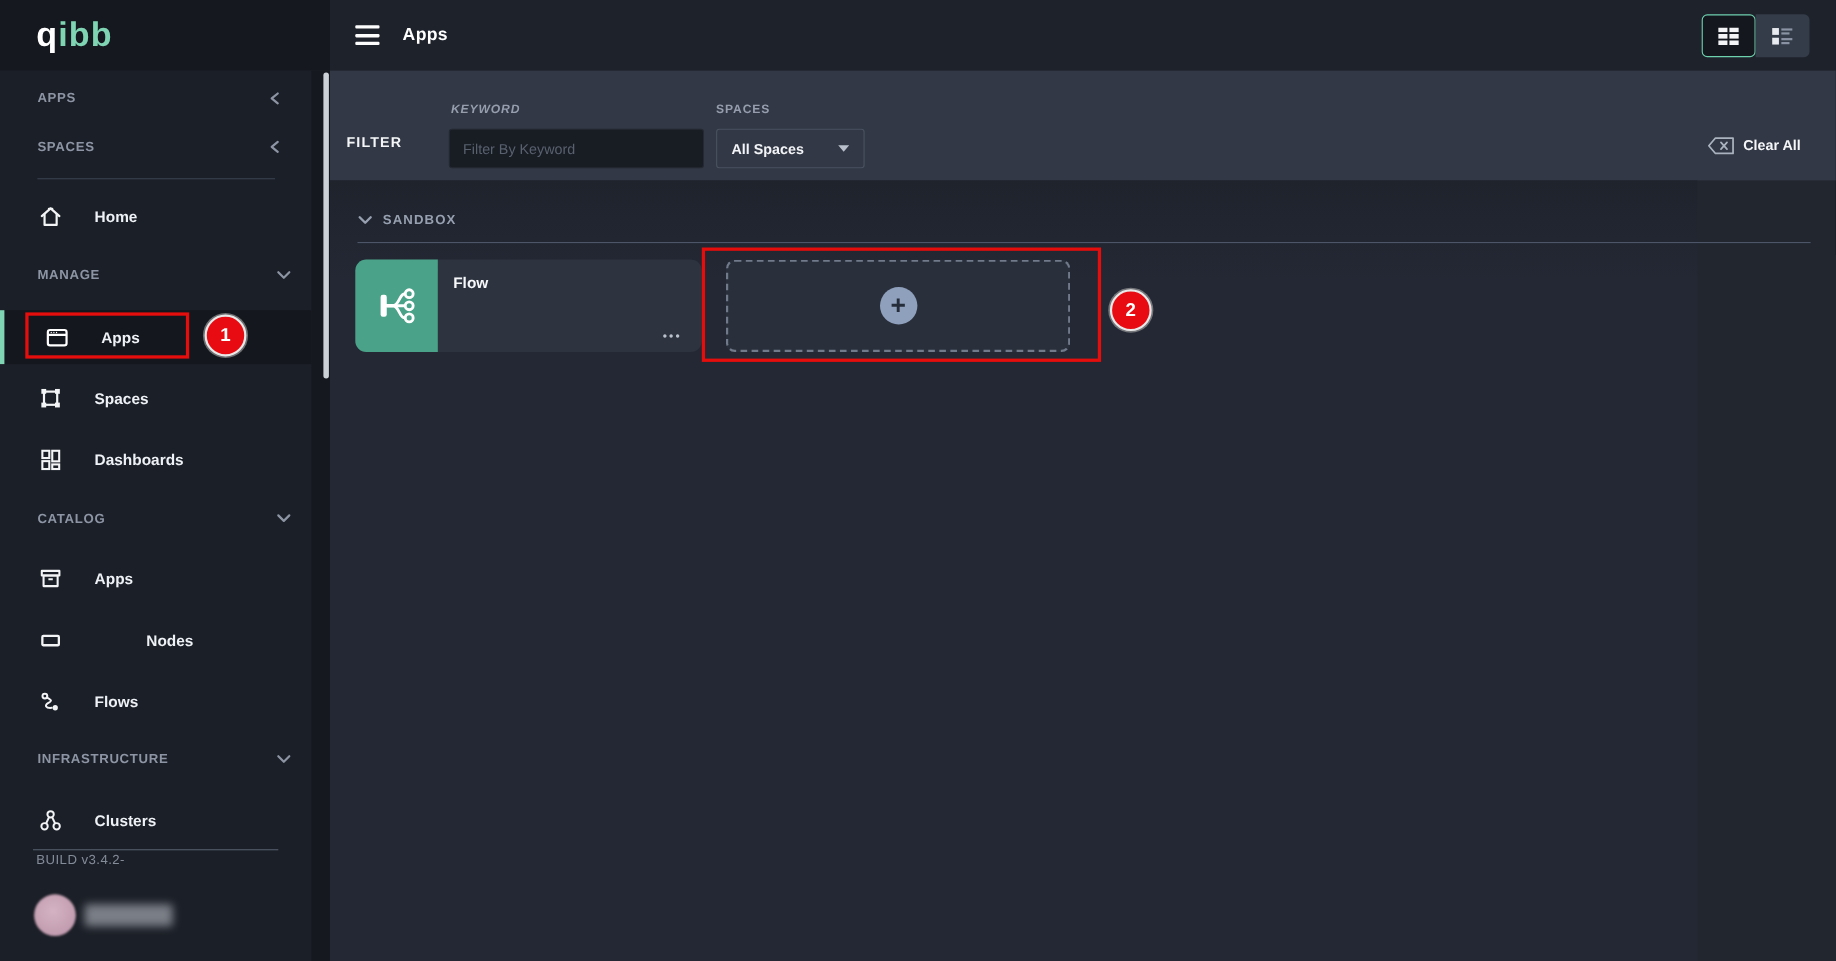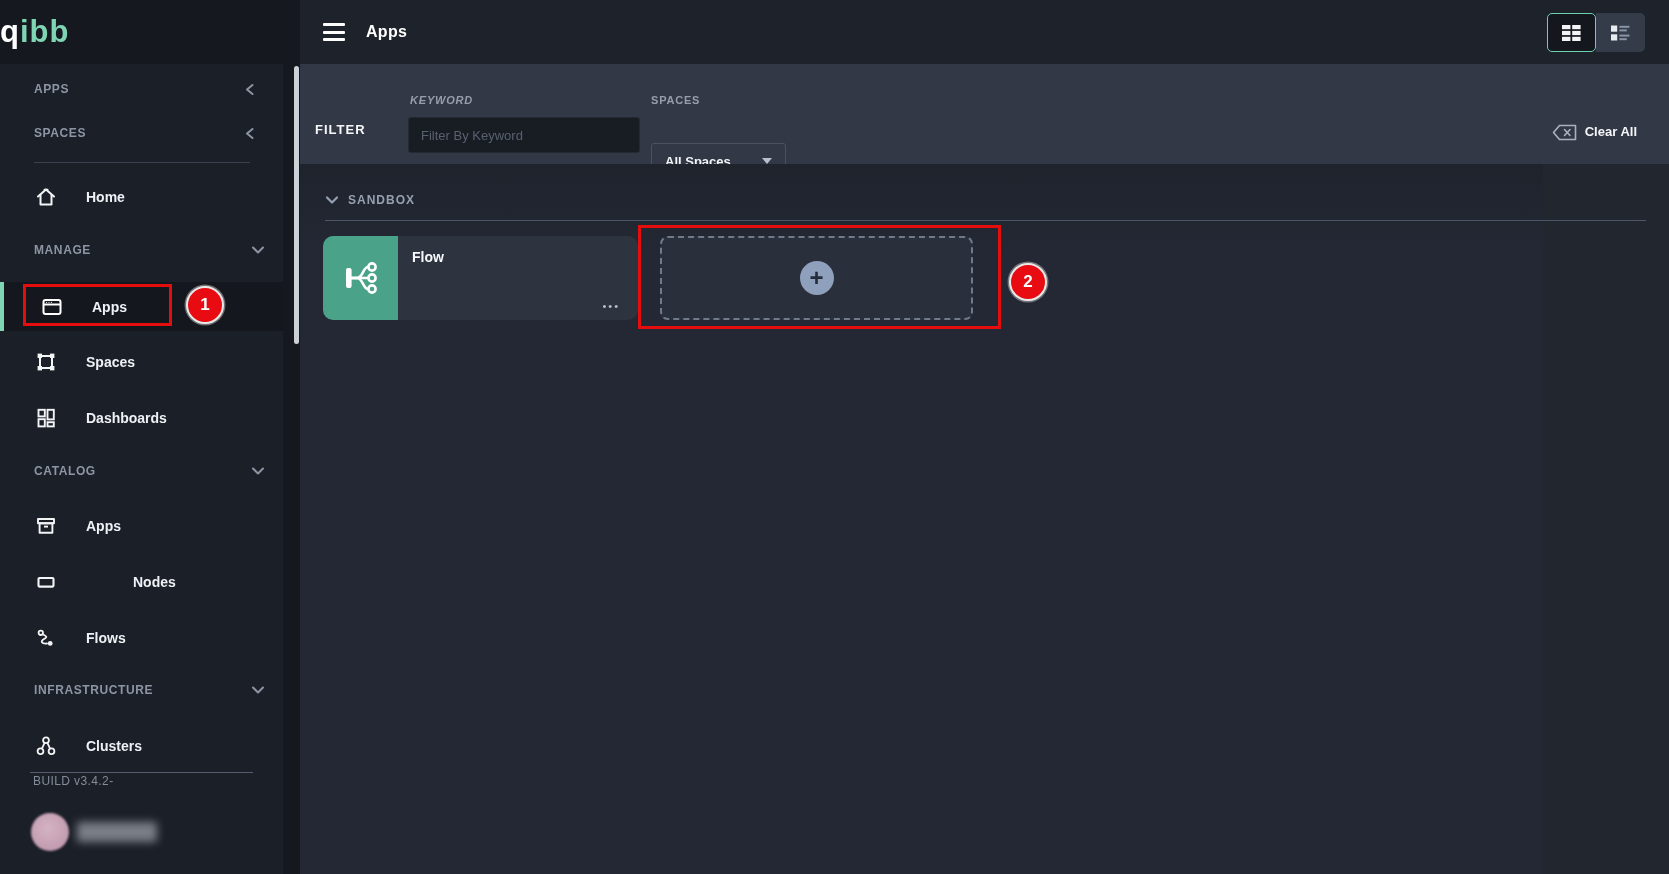--- a/index.html
+++ b/index.html
@@ -2,21 +2,21 @@
 <html><head>
 <meta charset="utf-8">
 <style>
   * { margin:0; padding:0; box-sizing:border-box; }
   html,body { background:#0e1014; }
   body { font-family:"Liberation Sans", sans-serif; }
   .app { position:relative; width:1669px; height:874px; overflow:hidden; background:#21262f; }
 
   
   .sidebar { position:absolute; left:0; top:0; width:283px; height:874px; background:#1b1f27; }
-  .logo-area { position:absolute; left:0; top:0; width:300px; height:64px; background:#15181e; z-index:3; display:flex; align-items:center; }
+  .logo-area { position:absolute; left:0; top:0; width:300px; height:64px; background:#15181e; z-index:3; display:flex; align-items:center; padding-left:33px; }
   .logo-text { font-size:31px; font-weight:bold; letter-spacing:1px; color:#ffffff; }
   .logo-text .mint { color:#7fd4b4; }
 
   .gutter { position:absolute; left:283px; top:64px; width:17px; height:810px; background:#15181e; z-index:2; }
   .scroll-thumb { position:absolute; left:11px; top:2px; width:5px; height:278px; background:#ccd1d8; border-radius:3px; }
 
   .side-row { position:absolute; left:0; width:283px; display:flex; align-items:center; padding-left:34px; cursor:pointer; }
   .side-header { height:28px; color:#8d95a5; font-size:12px; font-weight:bold; letter-spacing:0.6px; }
   .side-header .chev { position:absolute; }
   .chev-left { right:28px; }
@@ -41,21 +41,21 @@
   .vt-active { background:#14171e; border:1.5px solid #6ed1ae; border-radius:5px; }
   .vt-inactive { background:#343c49; border-radius:0 5px 5px 0; }
 
   
   .filterbar { position:absolute; left:300px; top:64px; width:1369px; height:100px; background:#323845; }
   .filter-label { position:absolute; left:15px; top:58px; color:#f5f6f8; font-size:13px; font-weight:bold; letter-spacing:1px; }
   .field-label { position:absolute; top:30px; color:#969eae; font-size:11px; font-weight:bold; letter-spacing:0.8px; }
   .kw-label { left:110px;font-style:italic; } .sp-label { left:351px; }
   .kw-input { position:absolute; left:108px; top:53px; width:232px; height:36px; background:#181c23; border:1px solid #242932; border-radius:3px; color:#dfe3e9; font-size:13px; padding:0 12px; outline:none; font-family:"Liberation Sans", sans-serif; }
   .kw-input::placeholder { color:#59616f; }
-  .dropdown { position:absolute; left:351px; top:53px; width:135px; height:36px; border:1px solid #4a5261; border-radius:3px; display:flex; align-items:center; padding:0 13px; cursor:pointer; color:#f2f4f7; font-size:13px; font-weight:bold;margin-top:26px; }
+  .dropdown { position:absolute; left:351px; top:53px; width:135px; height:36px; border:1px solid #4a5261; border-radius:3px; display:flex; align-items:center; padding:0 13px; cursor:pointer; color:#f2f4f7; font-size:13px; font-weight:bold; }
   .caret { margin-left:auto; width:0; height:0; border-left:5px solid transparent; border-right:5px solid transparent; border-top:6px solid #b9c0cc; }
   .clear-all { position:absolute; right:32px; top:60px; display:flex; align-items:flex-start; gap:8px; cursor:pointer; color:#f5f6f8; font-size:13px; font-weight:bold; }
 
   
   .content { position:absolute; left:300px; top:164px; width:1243px; height:710px; background:linear-gradient(#1e232c, #232834 90px); }
   .section-row { position:absolute; left:25px; top:24px; height:24px; display:flex; align-items:center; gap:9px; cursor:pointer; color:#97a0b0; font-size:12px; font-weight:bold; letter-spacing:1px; }
   .section-divider { position:absolute; left:25px; top:56px; width:1321px; height:1px; background:#4d5669; }
   .card { position:absolute; top:72px; height:84px; border-radius:10px; display:flex; cursor:pointer; }
   .card-flow { left:23px; width:315px; background:#2d333f; }
   .card-badge { width:75px; height:84px; background:#4aa288; border-radius:10px 0 0 10px; display:flex; align-items:center; justify-content:center; }

